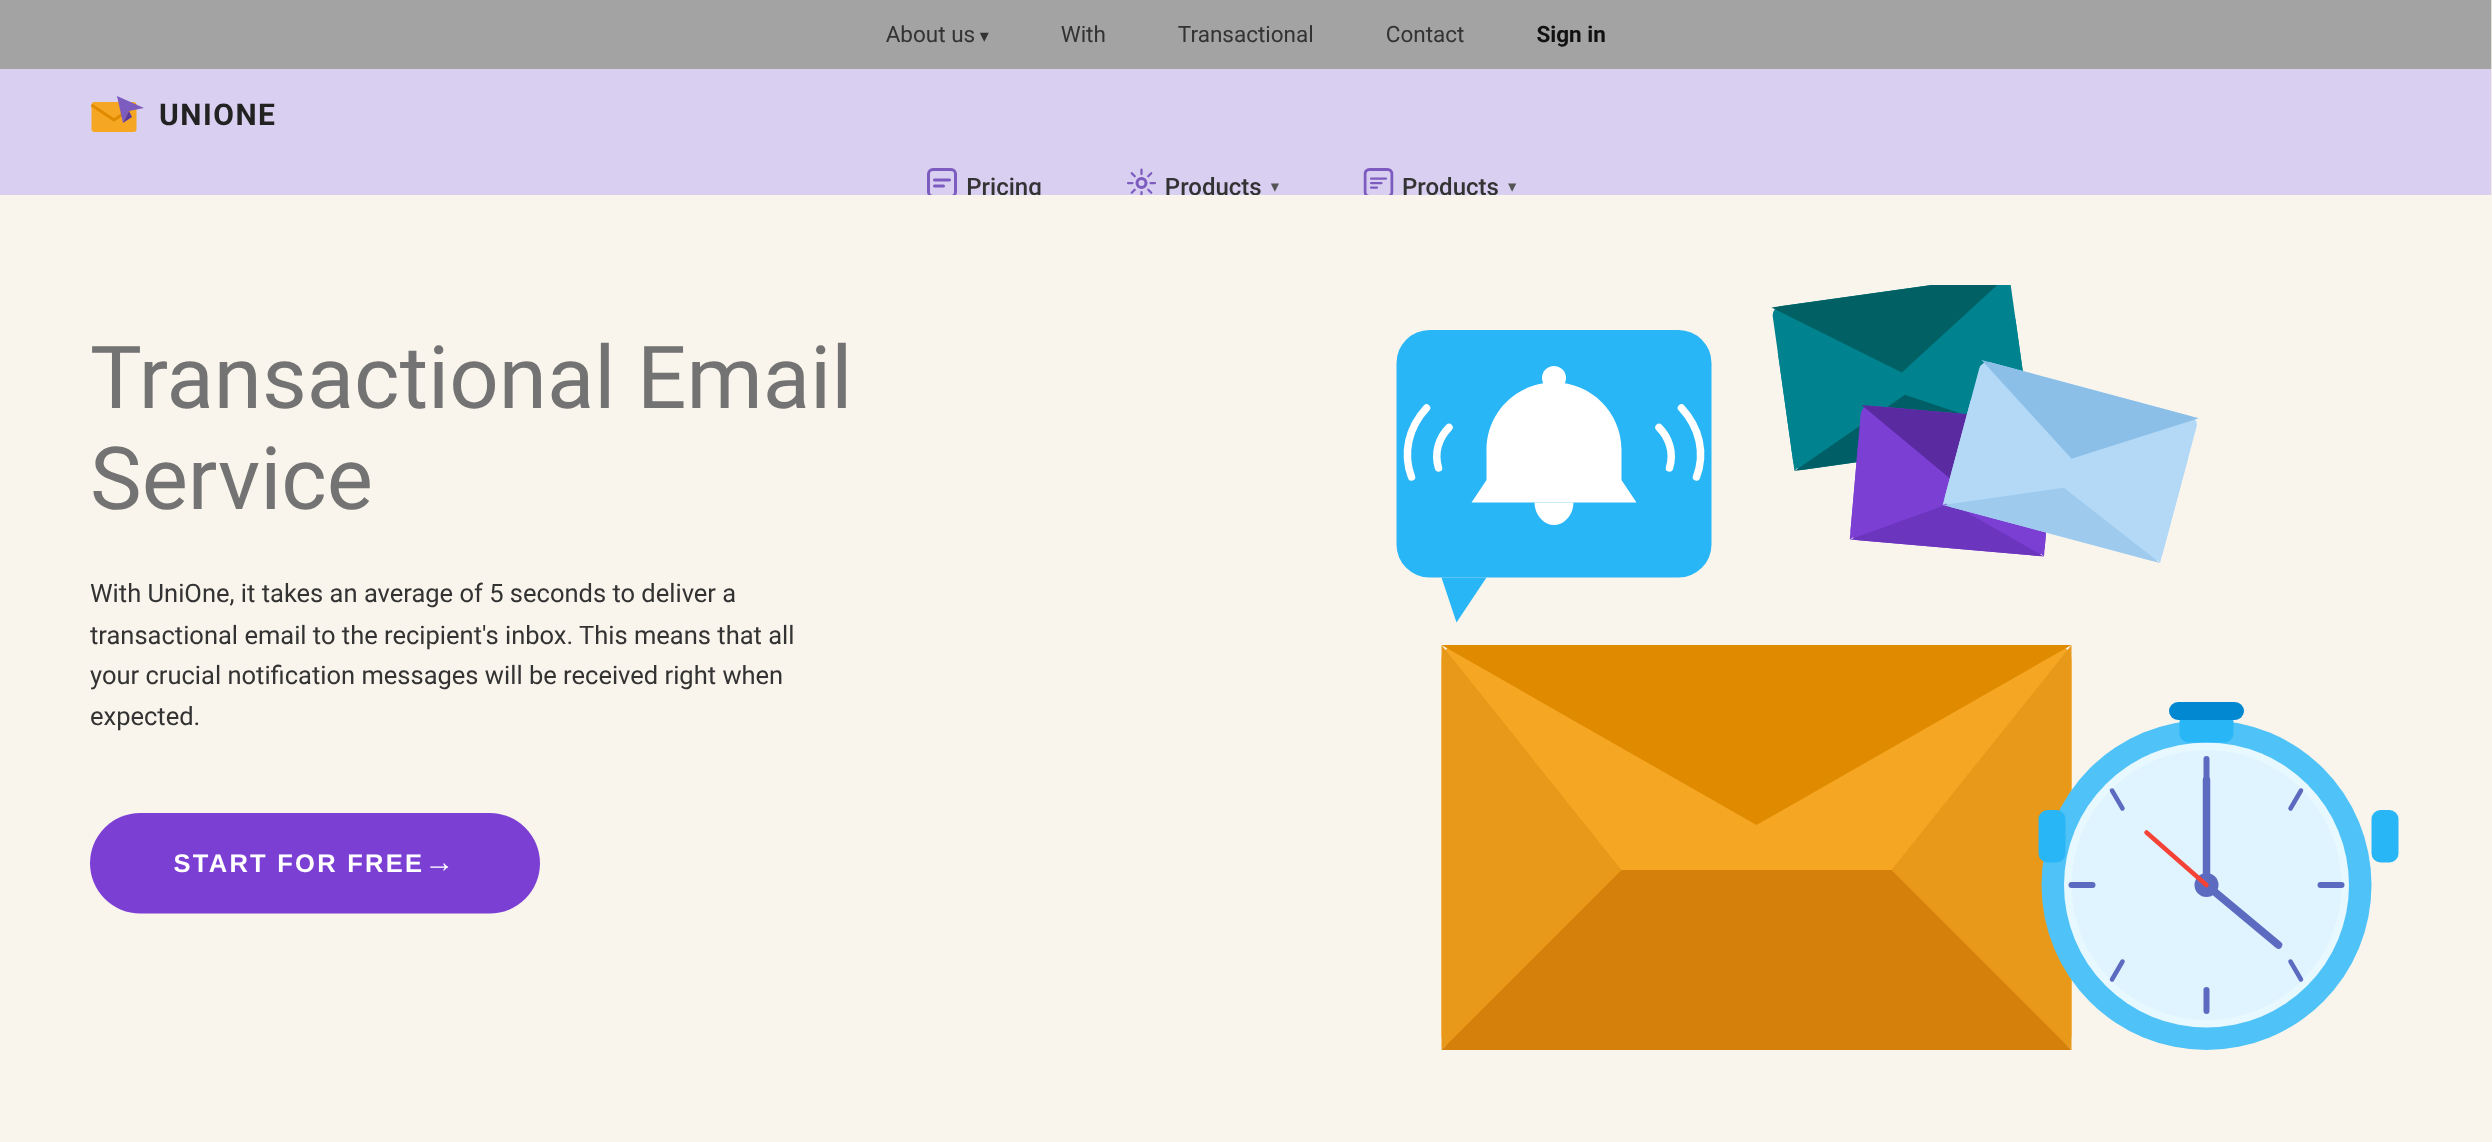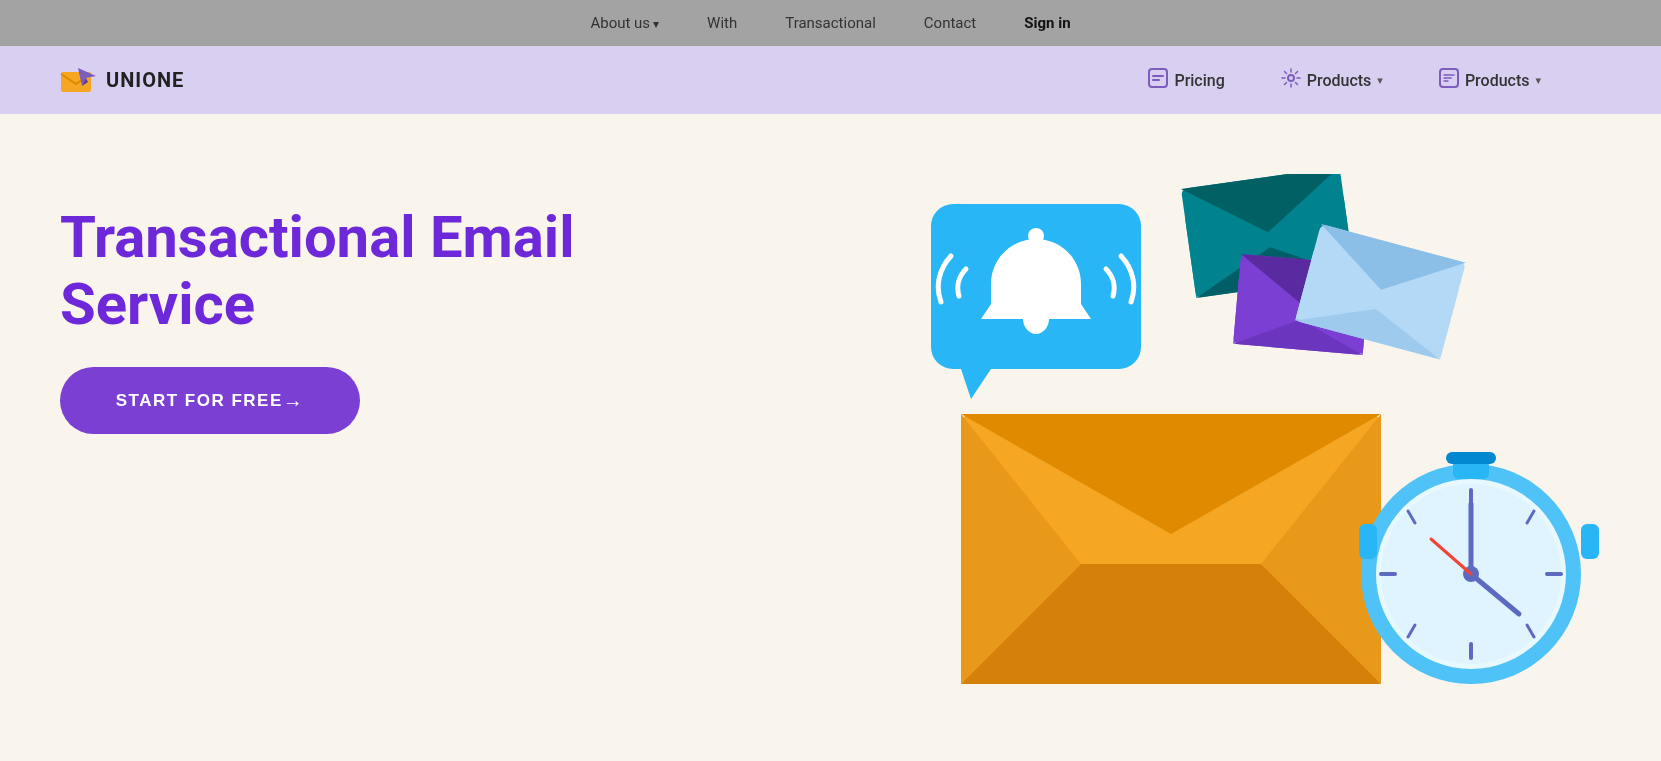--- a/index.html
+++ b/index.html
@@ -32,22 +32,23 @@
       content: ' ▾';
       font-size: 12px;
     }
 
     
     .main-nav {
       display: flex;
       align-items: center;
       padding: 16px 60px;
       background-color: #d9cff0;
-      height: 68px;
+      height: 84px;
       gap: 0;
+      flex-direction: column;
     }
     .logo {
       display: flex;
       align-items: center;
       gap: 8px;
       margin-right: auto;
       text-decoration: none;
     }
     .logo-icon {
       width: 38px;
@@ -106,22 +107,22 @@
       position: relative;
       background-color: #faf5ec;
     }
     .hero-content {
       flex: 0 0 520px;
       max-width: 520px;
       padding-top: 30px;
     }
     .hero-title {
       font-size: 58px;
-      font-weight: 700;
-      color: #6d28d9;
+      font-weight: 400;
+      color: #737373;
       line-height: 1.15;
       margin-bottom: 30px;
     }
     .hero-description {
       font-size: 17px;
       color: #333;
       line-height: 1.6;
       margin-bottom: 50px;
       max-width: 480px;
     }
@@ -219,20 +220,21 @@
       <span>Products</span>
       <span class="arrow">▾</span>
     </a>
   </div>
 
 </nav>
 
 <section class="hero">
   <div class="hero-content">
     <h1 class="hero-title">Transactional Email Service</h1>
+    <p class="hero-description">With UniOne, it takes an average of 5 seconds to deliver a transactional email to the recipient's inbox. This means that all your crucial notification messages will be received right when expected.</p>
     <button class="start-button">
       <span>START FOR FREE</span>
       <span class="arrow-right">→</span>
     </button>
   </div>
 
   <div class="hero-illustration">
     <svg class="hero-svg" viewBox="0 0 700 520" xmlns="http://www.w3.org/2000/svg">
 
       <rect x="30" y="30" width="210" height="165" rx="22" fill="#29b6f6"></rect>

